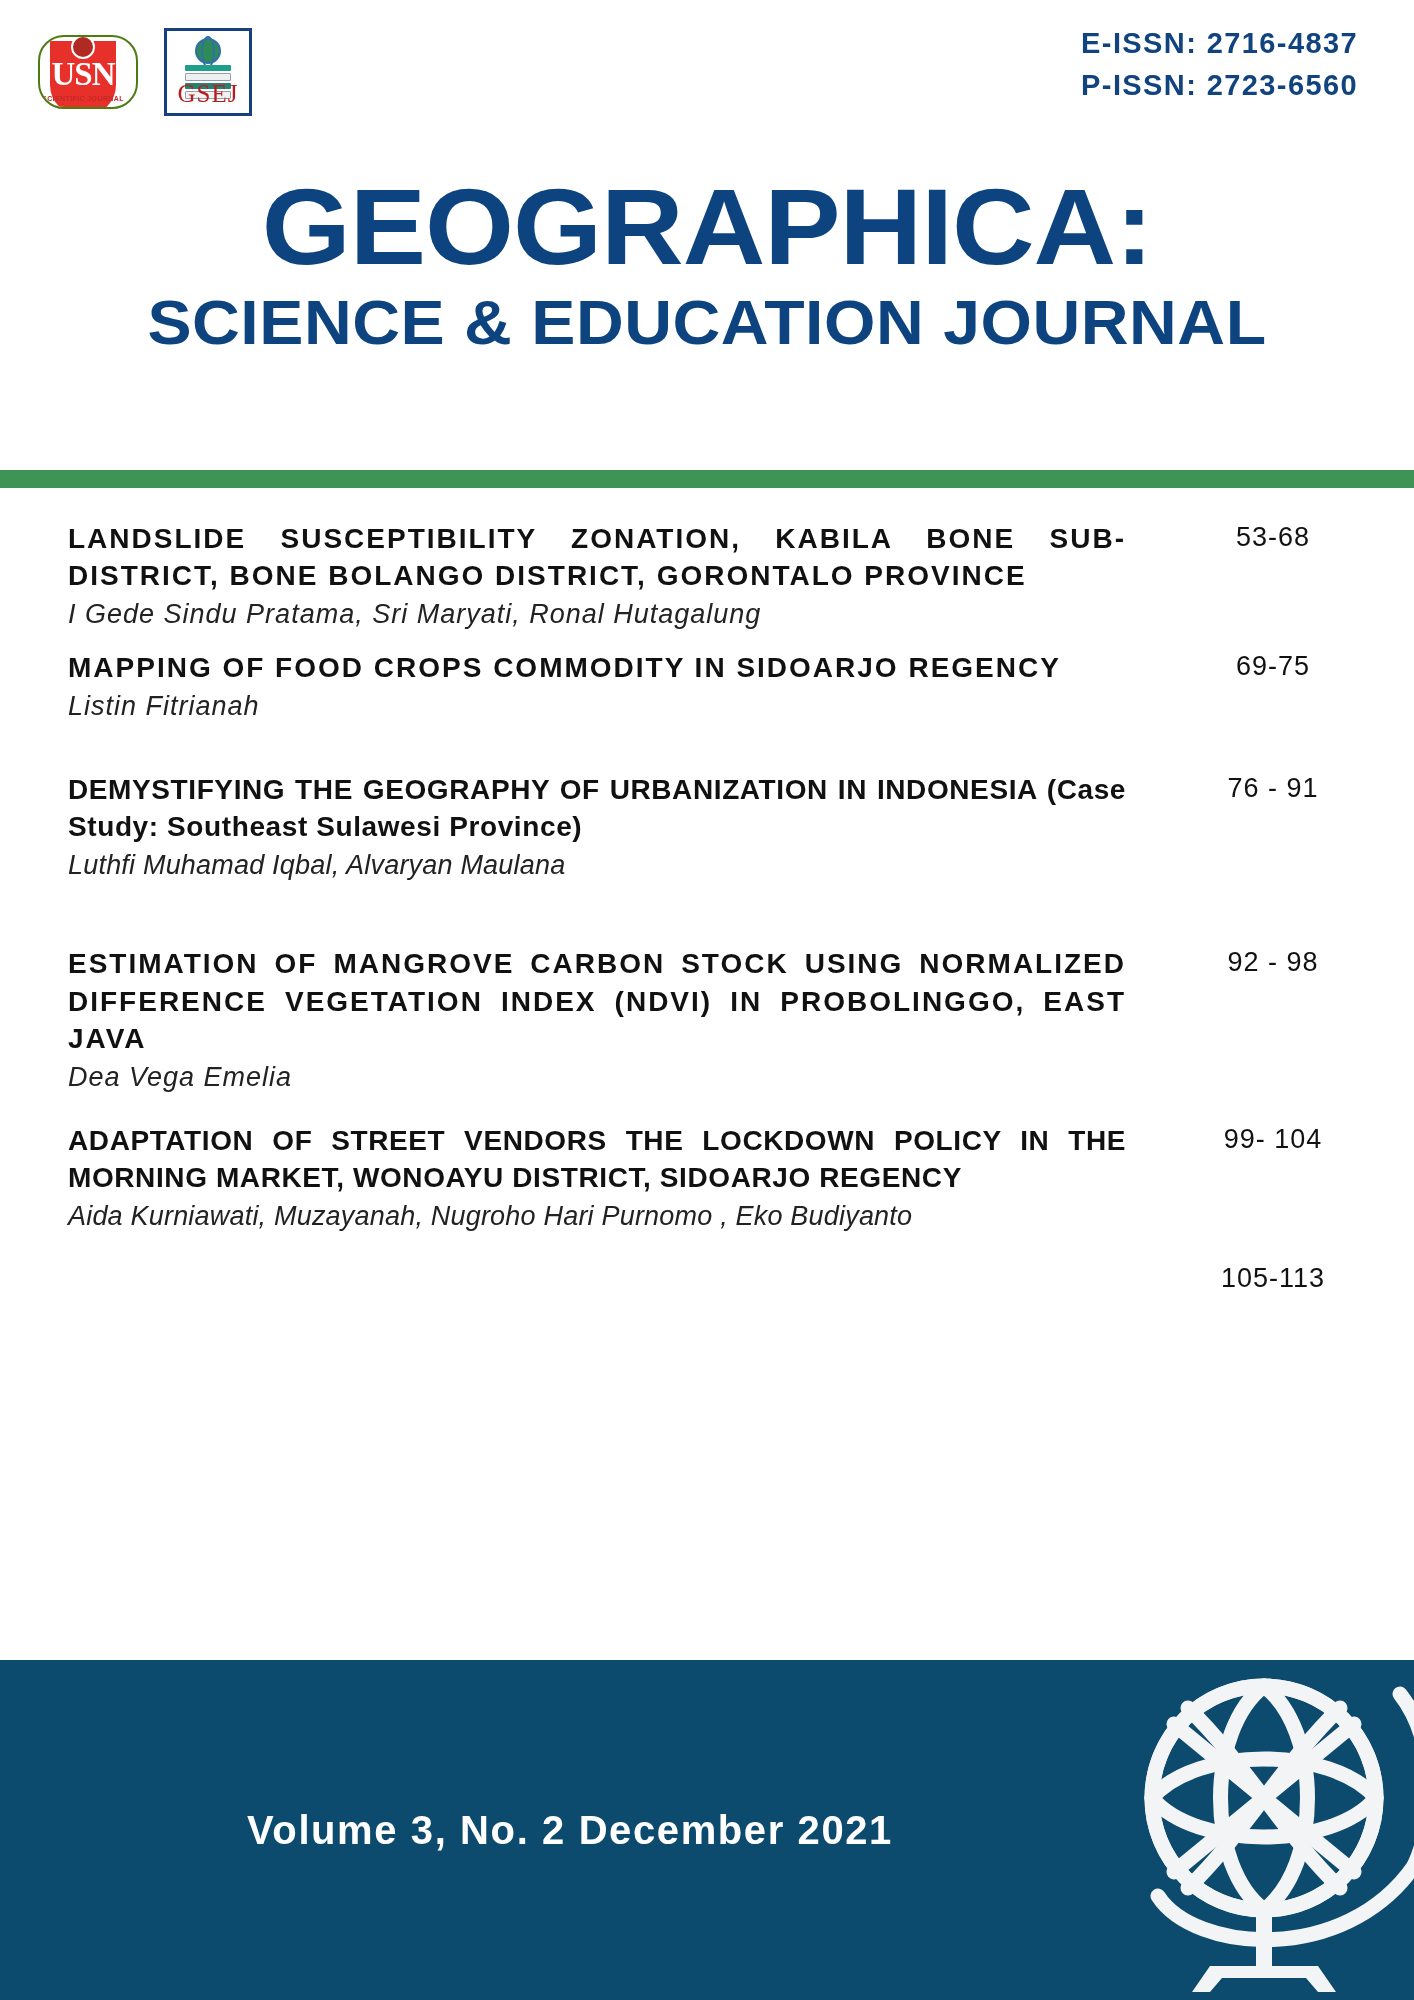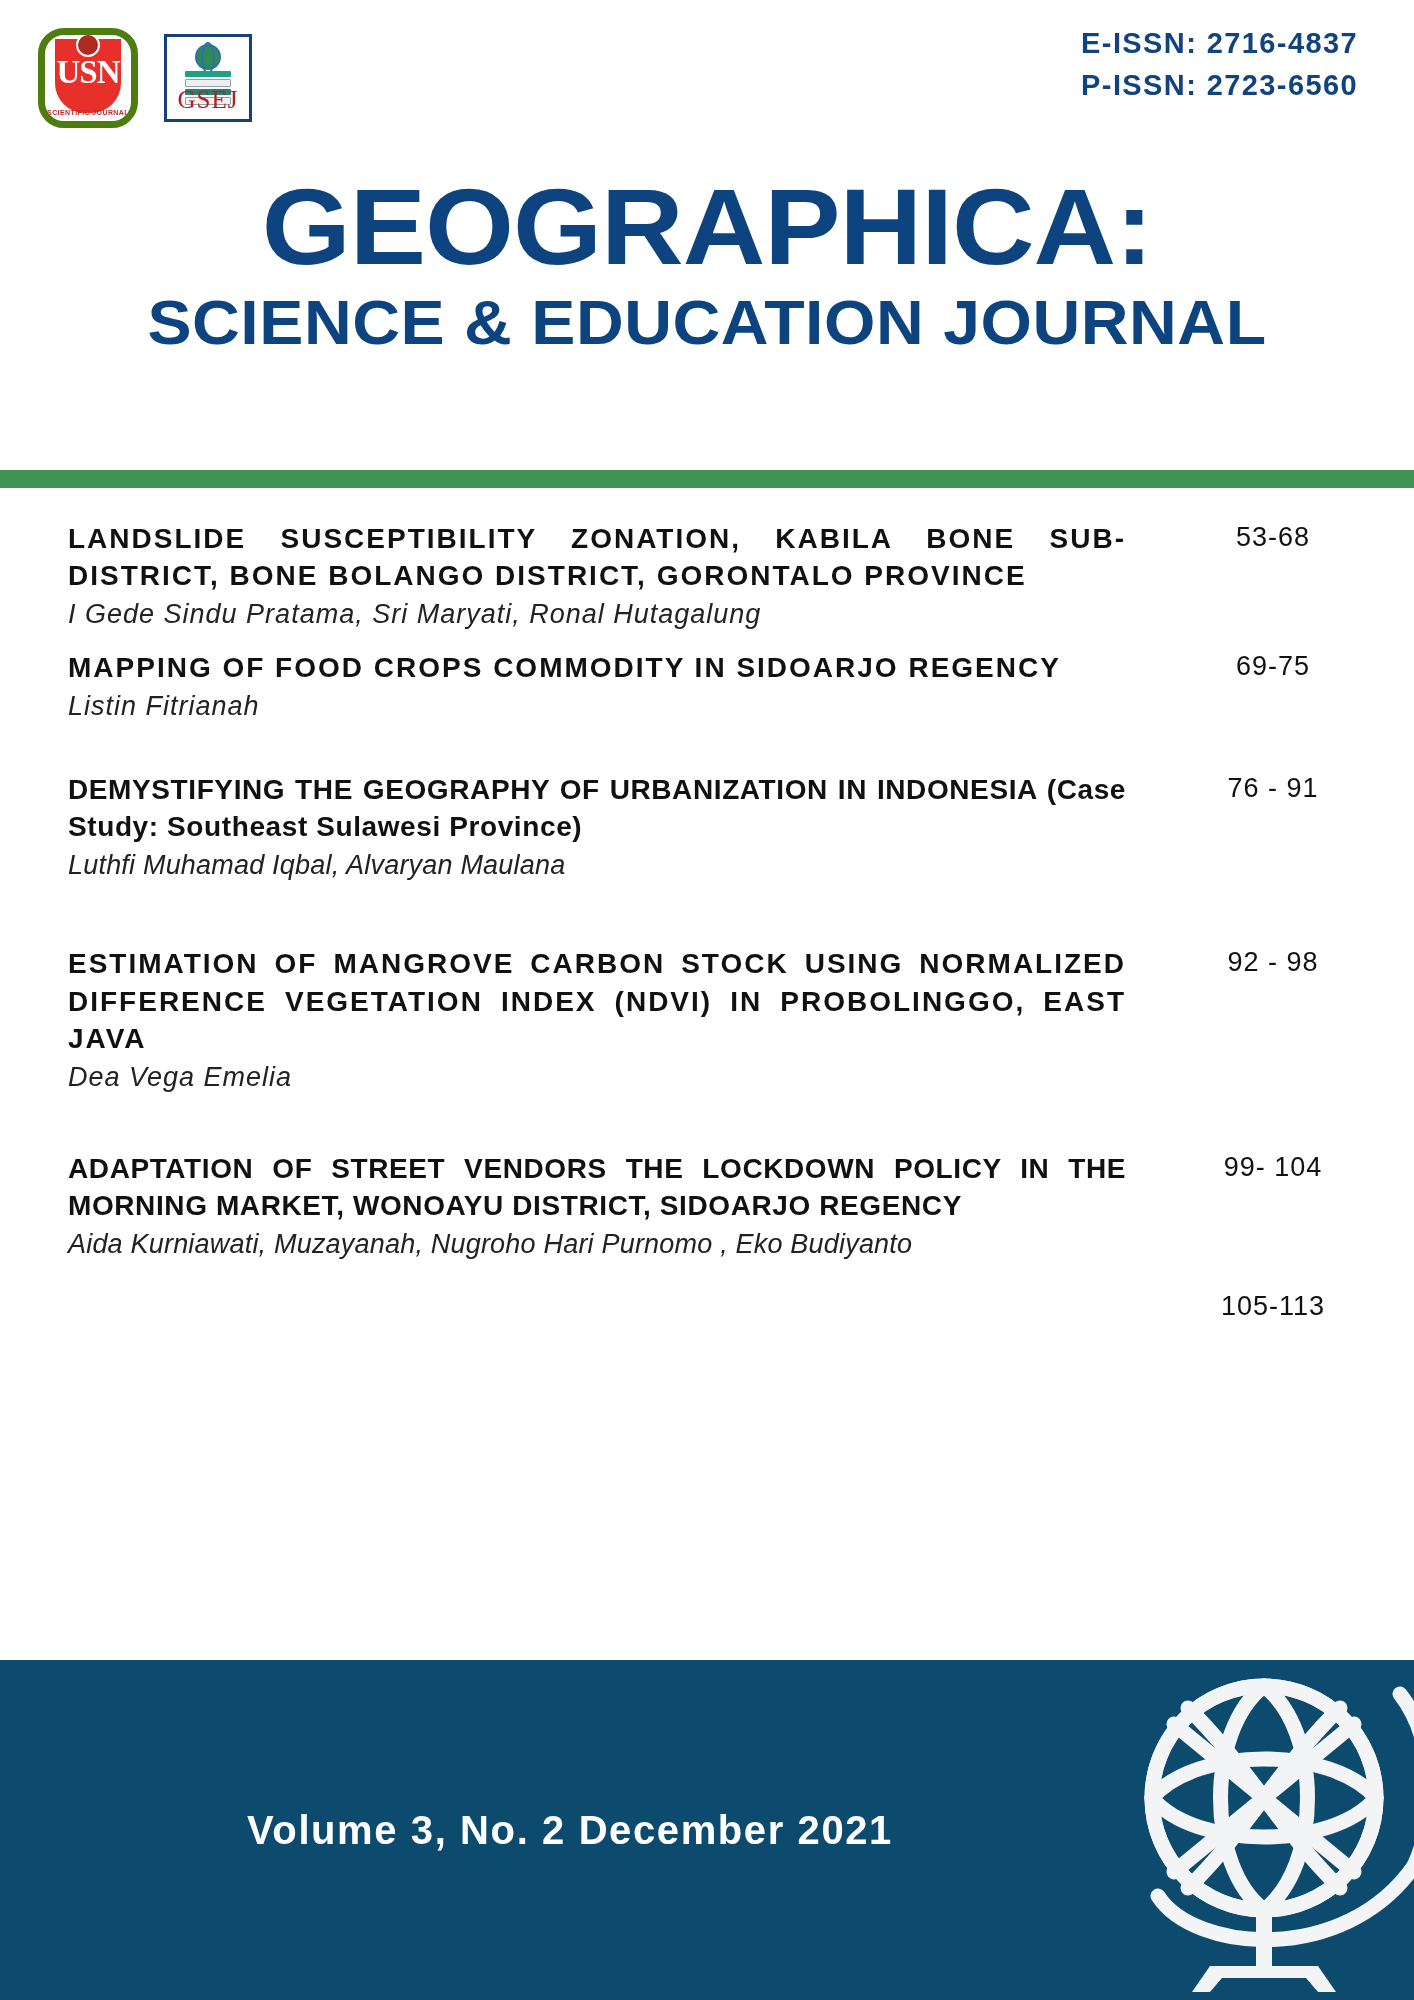--- a/index.html
+++ b/index.html
@@ -28,24 +28,24 @@
     top: 28px;
     left: 38px;
     display: flex;
     align-items: center;
     gap: 26px;
   }
   
   .logo-usn {
     position: relative;
     width: 100px;
-    height: 100px;
+    height: 74px;
     border-radius: 26px;
     background: #ffffff;
-    border: 7px solid #4d7c0f;
+    border: 2px solid #4d7c0f;
     box-sizing: border-box;
     overflow: hidden;
   }
   .usn-shield {
     position: absolute;
     left: 10px;
     top: 4px;
     width: 66px;
     height: 74px;
     background: #e8302a;
@@ -338,21 +338,21 @@
   </div>
 
   <div class="toc-item" style="margin-bottom:62px">
     <div class="toc-body">
       <div class="toc-title compact">DEMYSTIFYING THE GEOGRAPHY OF URBANIZATION IN INDONESIA (Case Study: Southeast Sulawesi Province)</div>
       <div class="toc-authors compact">Luthfi Muhamad Iqbal, Alvaryan Maulana</div>
     </div>
     <div class="toc-pages">76 - 91</div>
   </div>
 
-  <div class="toc-item" style="margin-bottom:54px">
+  <div class="toc-item" style="margin-bottom:26px">
     <div class="toc-body">
       <div class="toc-title">ESTIMATION OF MANGROVE CARBON STOCK USING NORMALIZED DIFFERENCE VEGETATION INDEX (NDVI) IN PROBOLINGGO, EAST JAVA</div>
       <div class="toc-authors">Dea Vega Emelia</div>
     </div>
     <div class="toc-pages">92 - 98</div>
   </div>
 
   <div class="toc-item" style="margin-bottom:26px">
     <div class="toc-body">
       <div class="toc-title compact">ADAPTATION OF STREET VENDORS THE LOCKDOWN POLICY IN THE MORNING MARKET, WONOAYU DISTRICT, SIDOARJO REGENCY</div>

